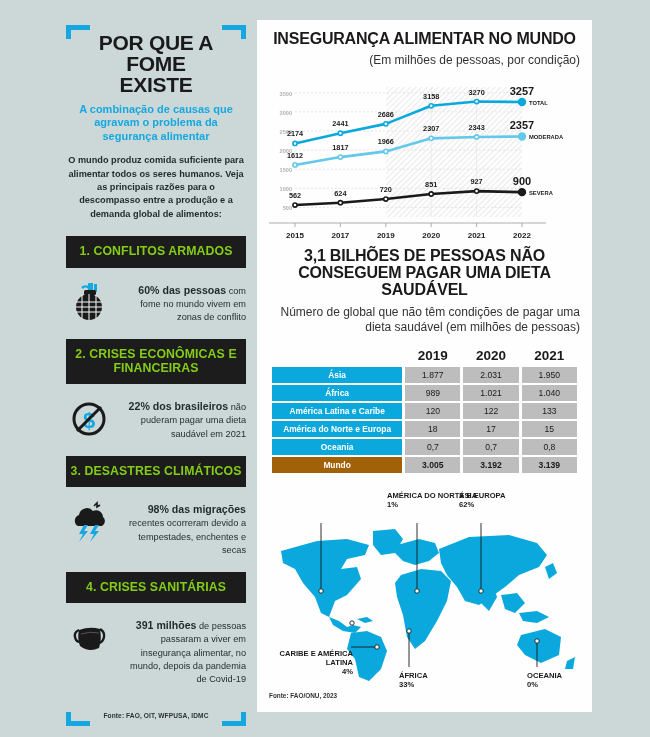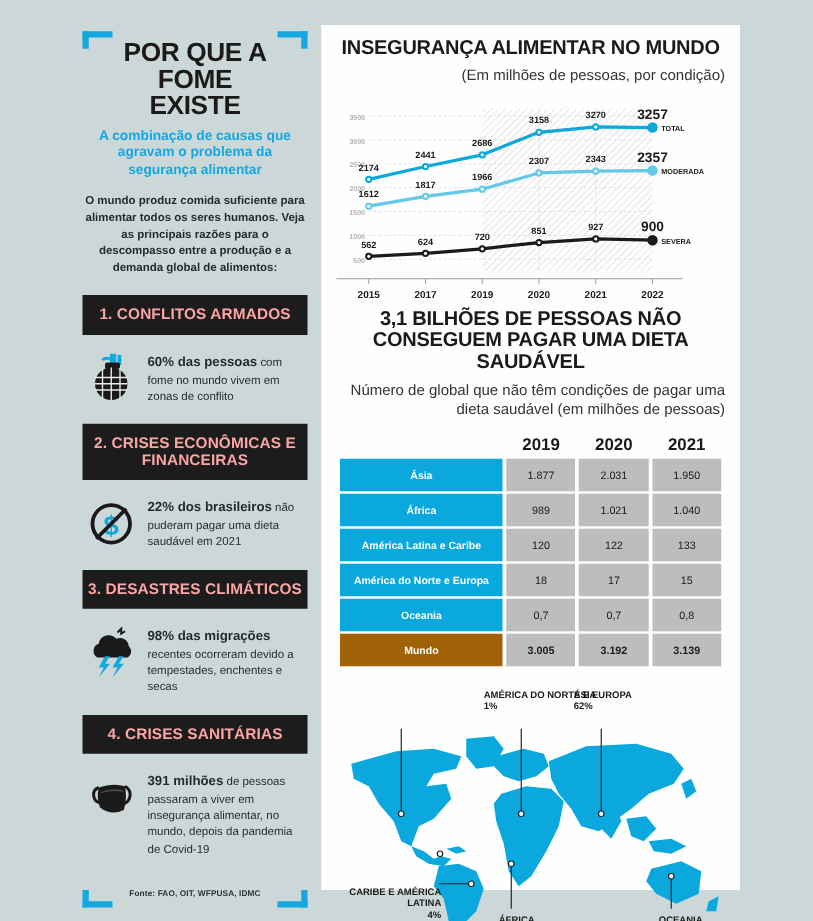--- a/index.html
+++ b/index.html
@@ -38,36 +38,37 @@
   #subtitle {
     color: #15a8e0; font-size: 11px; font-weight: bold;
     line-height: 1.22; margin-top: 8px;
   }
   #intro-text {
     color: #1f2a2a; font-size: 9.2px; line-height: 1.45;
     margin-top: 11px; font-weight: bold;
   }
 
   .section-bar {
-    background: #1c1c1c; color: #fca5a5;
+    background: #1c1c1c; color: #84cc16;
     font-size: 12.3px; font-weight: bold;
     text-transform: uppercase;
     padding: 9px 4px; margin-top: 15px;
     line-height: 1.12; letter-spacing: 0.1px;
   }
 
   .fact {
     display: flex; align-items: flex-start;
     text-align: left; margin-top: 13px; gap: 8px;
     padding-left: 2px;
   }
   .fact-icon { flex: 0 0 42px; height: 42px; }
   .fact-text {
     font-size: 9.2px; line-height: 1.42; color: #1f2a2a;
     padding-top: 2px;
+    text-align: right;
   }
   .fact-text b { font-size: 10.6px; font-weight: bold; }
 
   #left-footer {
     position: relative; margin-top: 16px; height: 24px;
   }
   #left-source {
     font-size: 6.6px; color: #2a3333; font-weight: bold;
     padding-top: 10px; letter-spacing: 0.1px;
   }
@@ -102,21 +103,21 @@
     font-size: 13.5px; font-weight: bold; color: #1a1a1a;
     text-align: center; padding-bottom: 2px;
   }
   th.blank { width: 44%; }
   td.region {
     background: #0aa8dc; color: #fff; font-size: 8.4px;
     font-weight: bold; text-align: center; padding: 3px 2px;
   }
   td.val {
     background: #bdbdbd; color: #1a1a1a; font-size: 8.6px;
-    text-align: center; padding: 8px 2px;
+    text-align: center; padding: 3px 2px;
   }
   tr.world td.region { background: #a16207; }
   tr.world td.val { font-weight: bold; }
 
   
   #map-wrap { position: relative; margin-top: 10px; height: 208px; }
   .map-label {
     position: absolute; font-size: 7.6px; font-weight: bold;
     color: #1a1a1a; line-height: 1.2; text-transform: uppercase;
   }

